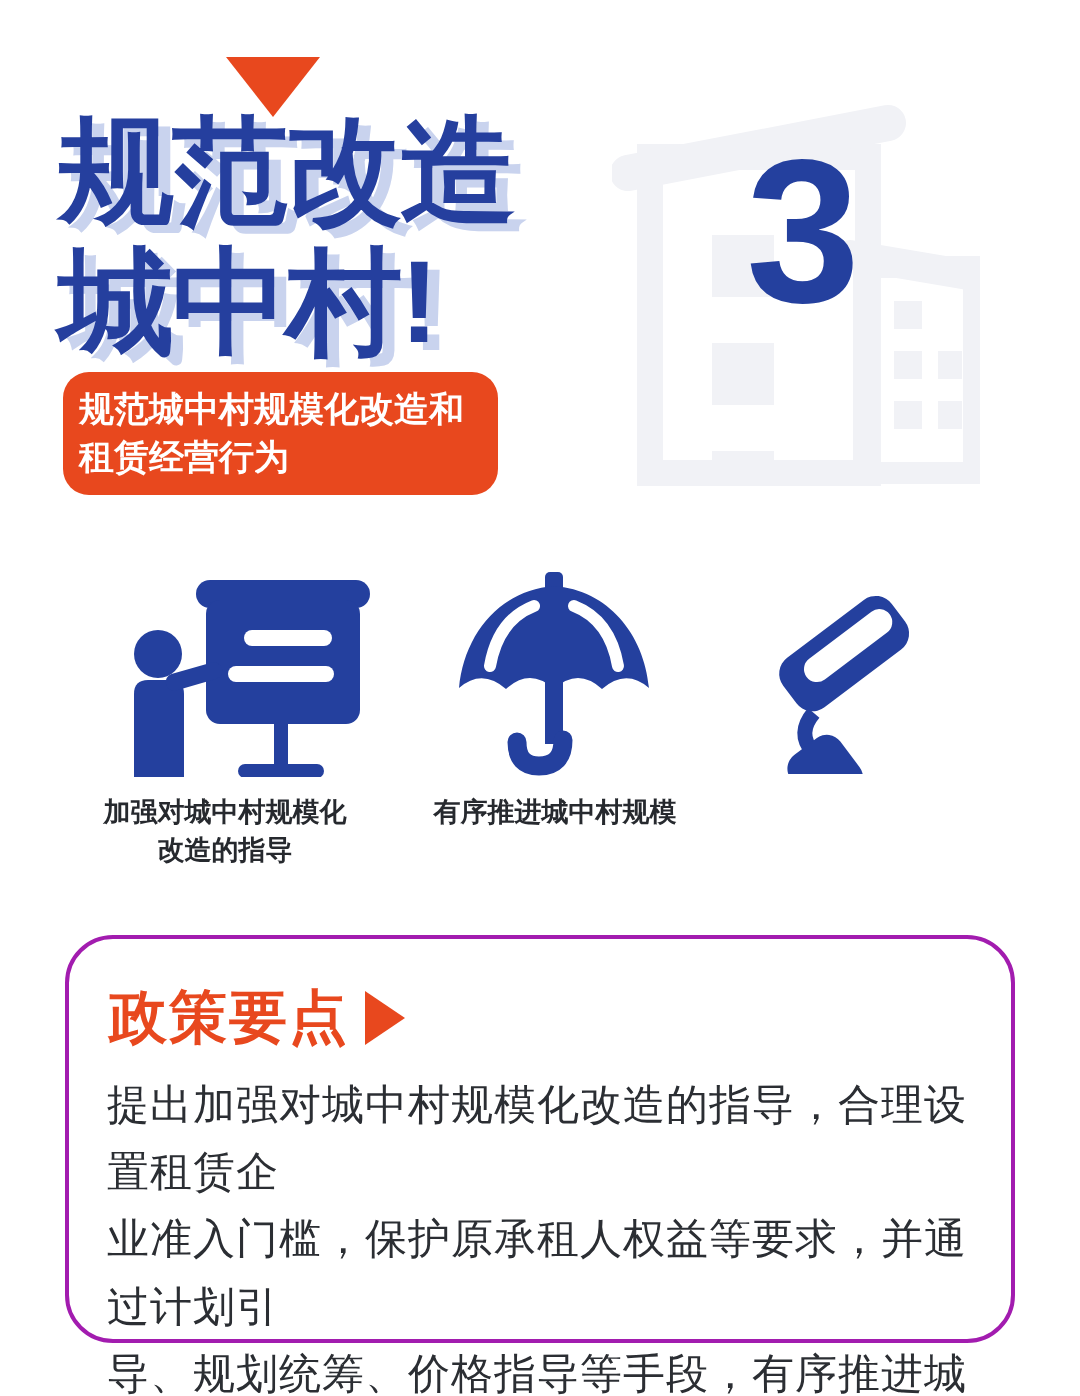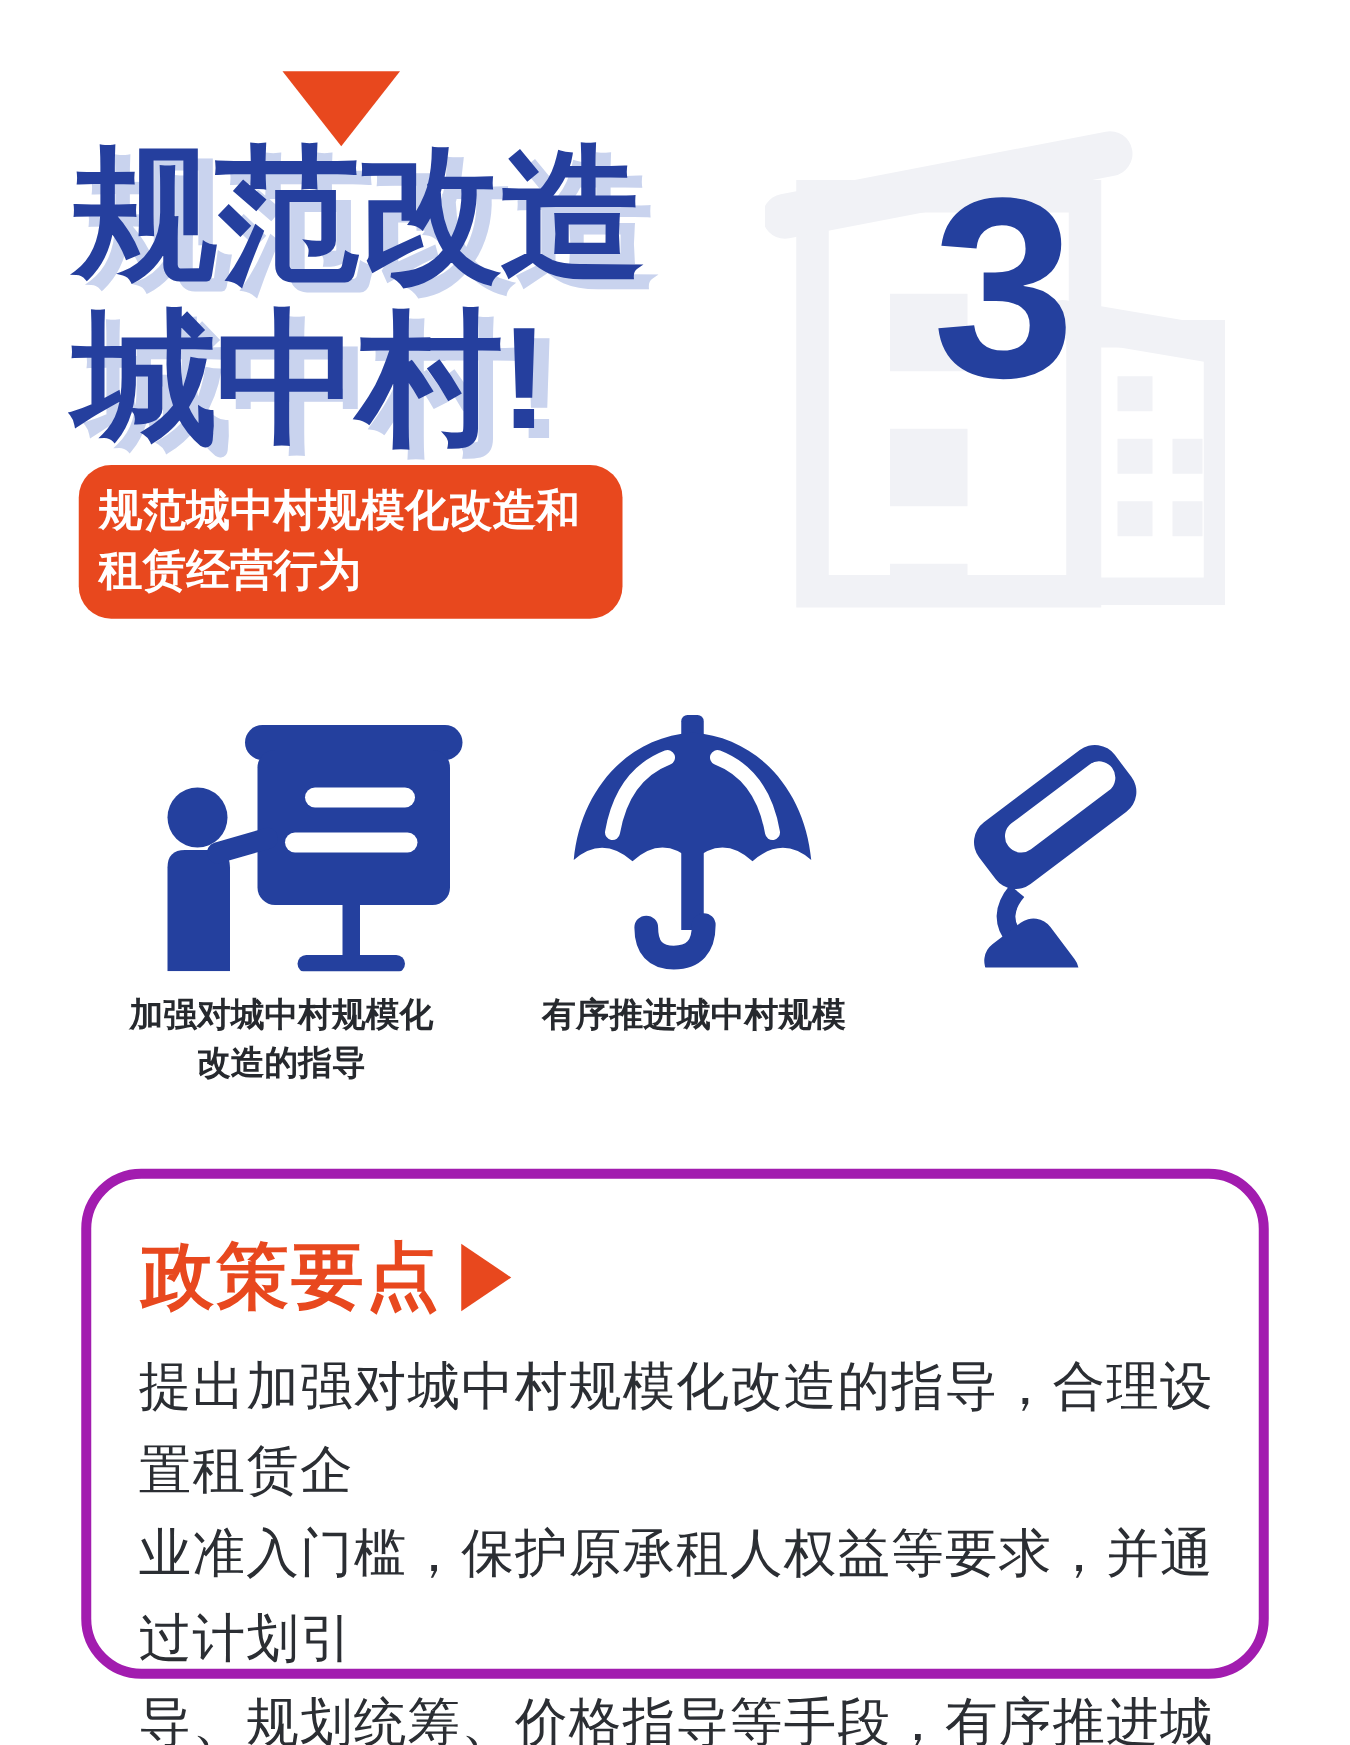--- a/index.html
+++ b/index.html
@@ -62,21 +62,21 @@
     white-space: pre-line;
   }
   .fl-1 { left: 60px; }
   .fl-2 { left: 390px; }
   .fl-3 { left: 680px; }
 
   
   .policy-box {
     position: absolute; left: 65px; top: 935px;
     width: 950px; height: 408px;
-    border: 8px solid #a21caf; border-radius: 48px;
+    border: 4px solid #a21caf; border-radius: 48px;
     background: #ffffff;
   }
   .policy-heading {
     position: absolute; left: 40px; top: 40px;
     display: flex; align-items: center;
     color: #e8481e; font-size: 58px; font-weight: 900; letter-spacing: 2px;
   }
   .policy-arrow {
     display: inline-block; width: 0; height: 0; margin-left: 16px;
     border-top: 27px solid transparent;

